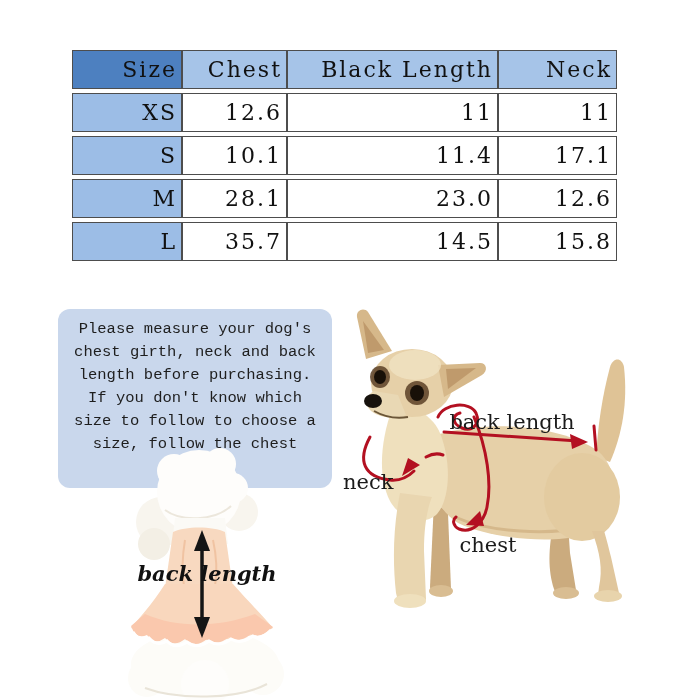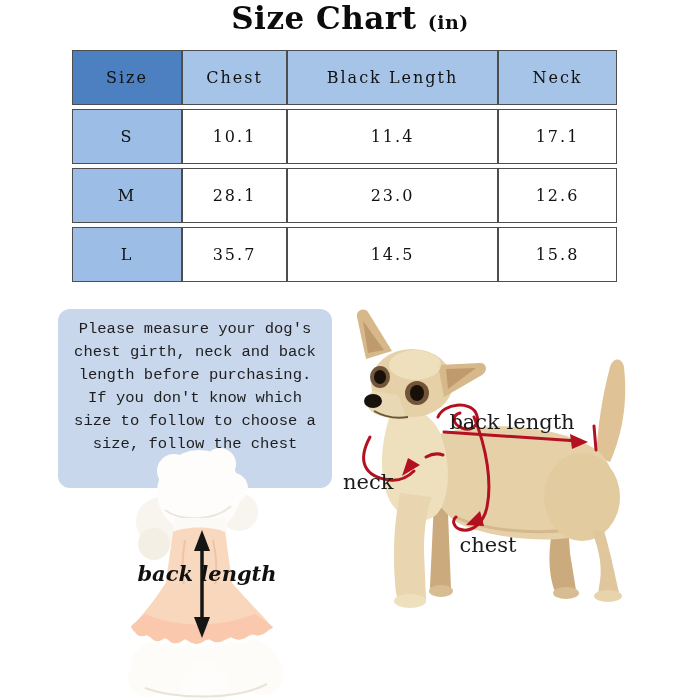--- a/index.html
+++ b/index.html
@@ -6,58 +6,63 @@
   .canvas{position:relative;width:700px;height:700px;background:#ffffff;overflow:hidden;
           font-family:"DejaVu Serif",serif;color:#111;}
   
   .title{position:absolute;top:0;left:0;width:100%;text-align:center;margin:0;
          font-size:31px;font-weight:bold;letter-spacing:.5px;color:#0c0c0c;}
   .title .unit{font-size:19px;font-weight:bold;}
   
   table.size-table{position:absolute;left:72px;top:46px;width:545px;
          border-collapse:separate;border-spacing:0 4px;table-layout:fixed;}
   table.size-table th,table.size-table td{
-         border:1px solid #4d4d4d;text-align:center;vertical-align:middle;
-         height:29px;padding:12px;font-size:16px;font-weight:normal;letter-spacing:2px;}
+         border:1px solid #4d4d4d;text-align:right;vertical-align:middle;
+         height:29px;padding:4px;font-size:22px;font-weight:normal;letter-spacing:2px;}
   th.hdr-size{background:#4d80c0;}
   th.hdr{background:#a6c4e8;}
   td.rowhead{background:#9cbde6;}
   td.val{background:#ffffff;letter-spacing:3px;}
   
   .note{position:absolute;left:58px;top:309px;width:274px;box-sizing:border-box;
         background:#c9d7ec;border-radius:12px;padding:9px 13px;
         font-size:15.5px;line-height:23px;text-align:center;color:#1e1e1e;font-family:Liberation Mono, monospace;}
   
   .poodle-svg{position:absolute;left:105px;top:448px;}
   .chi-svg{position:absolute;left:340px;top:305px;}
   svg text{font-family:"DejaVu Serif",serif;}
 </style>
 </head>
 <body>
 
 <div class="canvas">
 
-  <h1 class="title"><span>Size Chart</span> <span class="unit">(in)</span></h1>
 
   <table class="size-table">
     <colgroup>
         <col style="width:110px">
         <col style="width:105px">
         <col style="width:211px">
         <col style="width:119px">
       </colgroup>
     <thead>
       <tr>
         <th class="hdr-size">Size</th>
         <th class="hdr">Chest</th>
         <th class="hdr">Black Length</th>
         <th class="hdr">Neck</th>
       </tr>
     </thead>
     <tbody>
+      <tr>
+        <td class="rowhead">XS</td>
+        <td class="val">12.6</td>
+        <td class="val">11</td>
+        <td class="val">11</td>
+      </tr>
       <tr>
         <td class="rowhead">S</td>
         <td class="val">10.1</td>
         <td class="val">11.4</td>
         <td class="val">17.1</td>
       </tr>
       <tr>
         <td class="rowhead">M</td>
         <td class="val">28.1</td>
         <td class="val">23.0</td>

